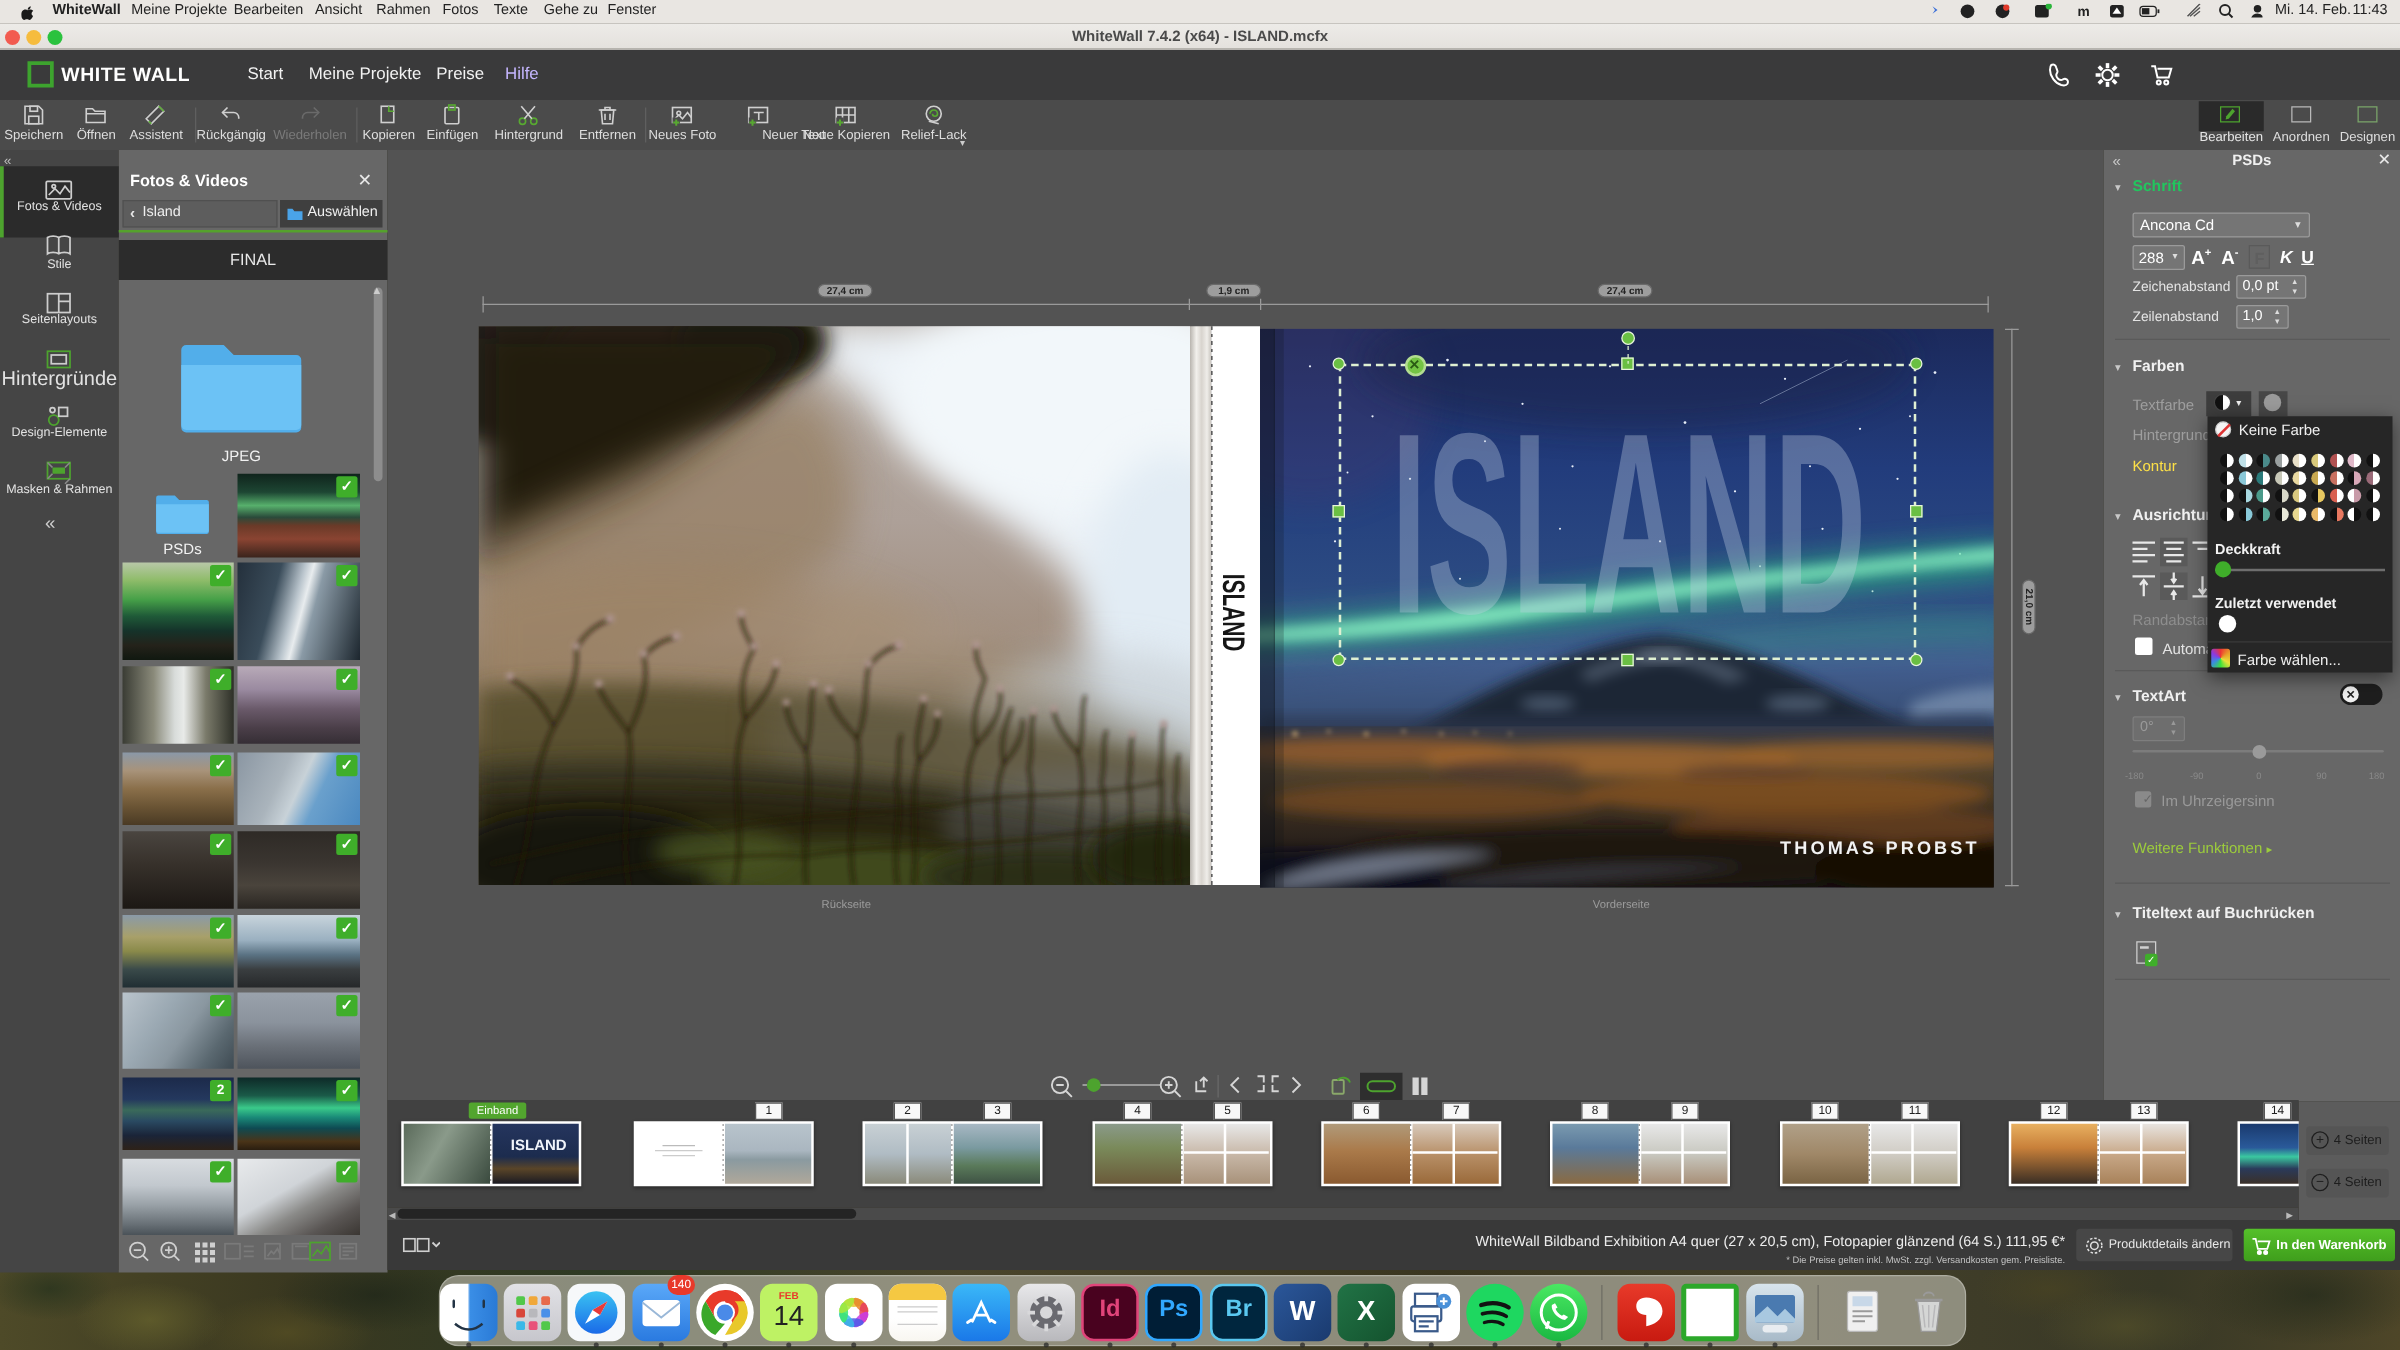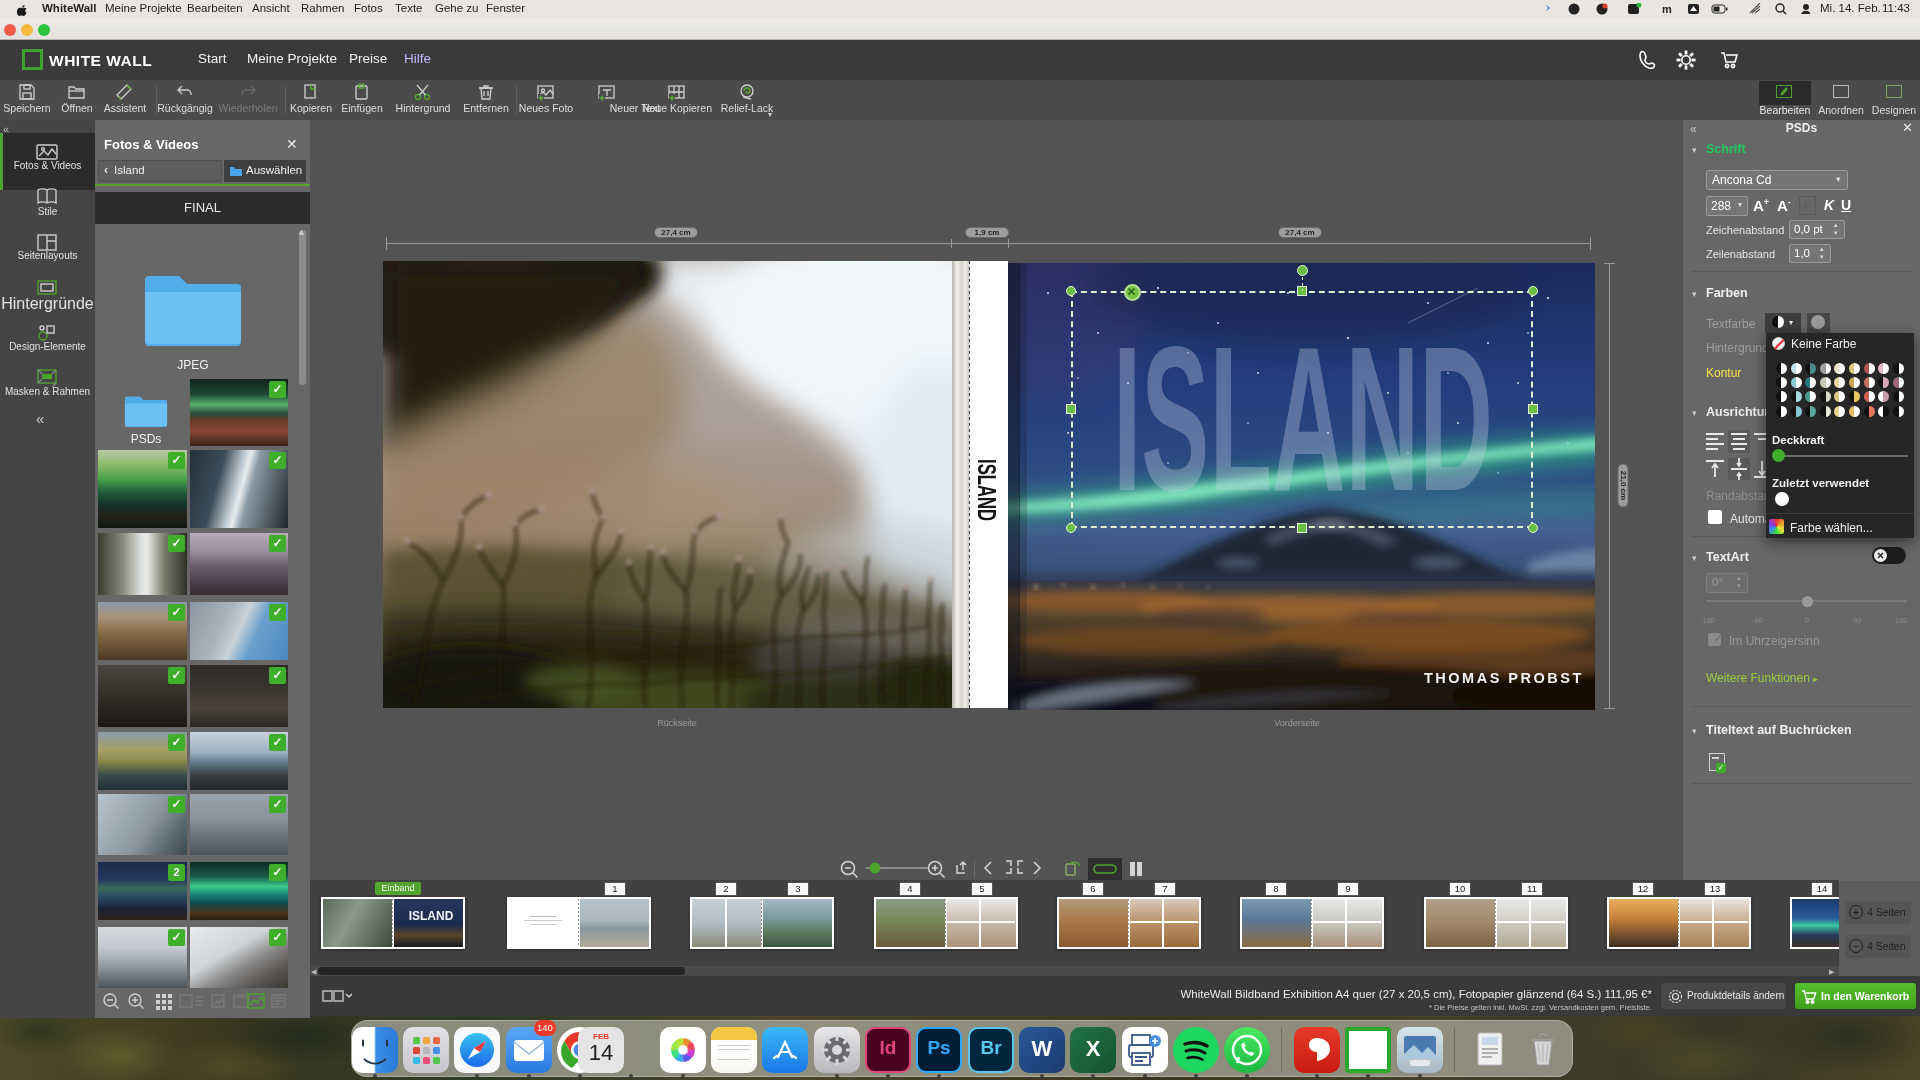--- a/index.html
+++ b/index.html
@@ -46,20 +46,21 @@
       <path d="M243 8 l3 3" stroke="#222" stroke-width="1.5"></path>
     <circle cx="266" cy="4" r="3" fill="#222"></circle>
       <path d="M261 11 a5.5 5.5 0 0 1 10 0z" fill="#222"></path>
   </svg>
 </div>
 
 <div class="a" style="left:0;top:19px;width:1920px;height:21px;background:linear-gradient(#edebe8,#e4e1dd);border-bottom:1px solid #b6b3af;">
   <div class="a" style="left:4px;top:5px;width:12px;height:12px;border-radius:50%;background:#f25b50;"></div>
   <div class="a" style="left:21px;top:5px;width:12px;height:12px;border-radius:50%;background:#f6bc3e;"></div>
   <div class="a" style="left:38px;top:5px;width:12px;height:12px;border-radius:50%;background:#2bc23e;"></div>
+  <div class="a" style="left:0;top:3px;width:1920px;text-align:center;font-size:12px;font-weight:bold;color:#4a4a4a;">WhiteWall 7.4.2 (x64) - ISLAND.mcfx</div>
 </div>
 
 <div class="a" style="left:0;top:40px;width:1920px;height:40px;background:#3a3a3b;">
   <div class="a" style="left:22px;top:9px;width:21px;height:21px;border:3px solid #3da32e;"></div>
   <div class="a" style="left:49px;top:12px;color:#fff;font-size:15.5px;font-weight:bold;letter-spacing:0.5px;">WHITE WALL</div>
   <div class="a" style="left:198px;top:11px;color:#f2f2f2;font-size:13.5px;">Start</div>
   <div class="a" style="left:247px;top:11px;color:#f2f2f2;font-size:13.5px;">Meine Projekte</div>
   <div class="a" style="left:349px;top:11px;color:#f2f2f2;font-size:13.5px;">Preise</div>
   <div class="a" style="left:404px;top:11px;color:#c4b5fd;font-size:13.5px;">Hilfe</div>
   <svg class="a" style="left:1637px;top:9px" width="110" height="22" fill="none" stroke="#fff" stroke-width="1.6">
@@ -814,21 +815,21 @@
     </svg><div class="a" style="left:28px;top:-7px;min-width:20px;height:16px;background:#e8392a;border-radius:8px;color:#fff;font-size:9.5px;text-align:center;line-height:16px;padding:0 3px;">140</div></div>
 <div class="a" style="left:557px;top:1027px;width:46px;height:46px;border-radius:50%;background:#fff;"><svg width="46" height="46">
       <circle cx="23" cy="23" r="18" fill="#fff"></circle>
       <path d="M23 5 a18 18 0 0 1 15.6 9 l-15.6 0 z M23 14 l15.6 0 a18 18 0 0 1-7.8 22.5 z" fill="#e83a2a"></path>
       <path d="M23 5 a18 18 0 0 1 15.6 9 H23 a9 9 0 0 0-7.8 13.5 L7.4 14 A18 18 0 0 1 23 5z" fill="#e83a2a"></path>
       <path d="M7.4 14 l7.8 13.5 a9 9 0 0 0 7.8 4.5 l-7.8 9 A18 18 0 0 1 7.4 14z" fill="#3aa82a"></path>
       <path d="M38.6 14 a18 18 0 0 1-15.6 27 l7.8-13.5 a9 9 0 0 0 0-13.5z" fill="#e8c82a"></path>
       <circle cx="23" cy="23" r="8" fill="#fff"></circle>
       <circle cx="23" cy="23" r="6.5" fill="#4a8ae8"></circle>
     </svg></div>
-<div class="a" style="left:578px;top:1027px;width:46px;height:46px;border-radius:10px;background:#e5e5e5;">
+<div class="a" style="left:608px;top:1027px;width:46px;height:46px;border-radius:10px;background:#bef264;">
     <div style="text-align:center;margin-top:5px;font-size:8px;font-weight:bold;color:#e8392a;">FEB</div>
     <div style="text-align:center;font-size:22px;font-weight:300;color:#222;line-height:24px;">14</div>
   </div>
 <div class="a" style="left:660px;top:1027px;width:46px;height:46px;border-radius:10px;background:#fff;"><svg width="46" height="46">
       <g transform="translate(23,23)">
         <ellipse rx="8" ry="3.5" transform="rotate(0) translate(0,-8)" fill="#e8c32a" opacity="0.85"></ellipse>
         <ellipse rx="8" ry="3.5" transform="rotate(45) translate(0,-8)" fill="#e8852a" opacity="0.85"></ellipse>
         <ellipse rx="8" ry="3.5" transform="rotate(90) translate(0,-8)" fill="#e83a5a" opacity="0.85"></ellipse>
         <ellipse rx="8" ry="3.5" transform="rotate(135) translate(0,-8)" fill="#c83ae8" opacity="0.85"></ellipse>
         <ellipse rx="8" ry="3.5" transform="rotate(180) translate(0,-8)" fill="#4a5ae8" opacity="0.85"></ellipse>

